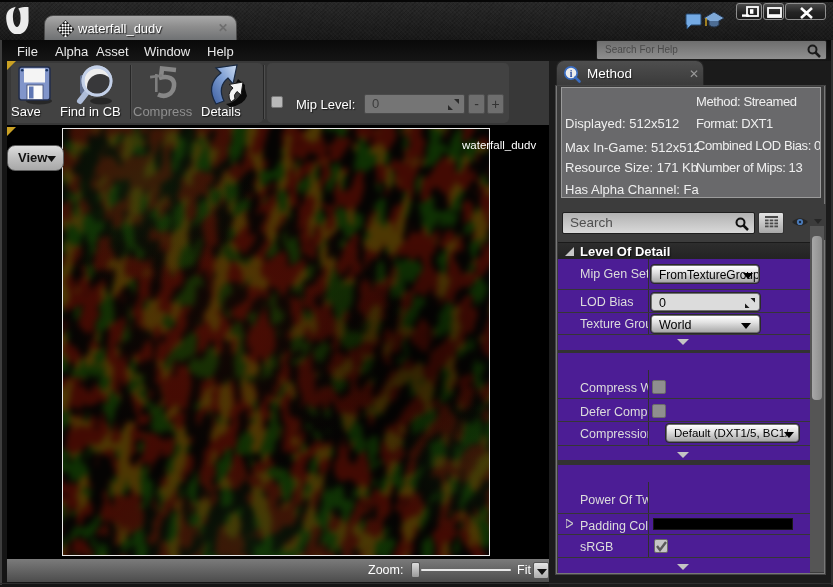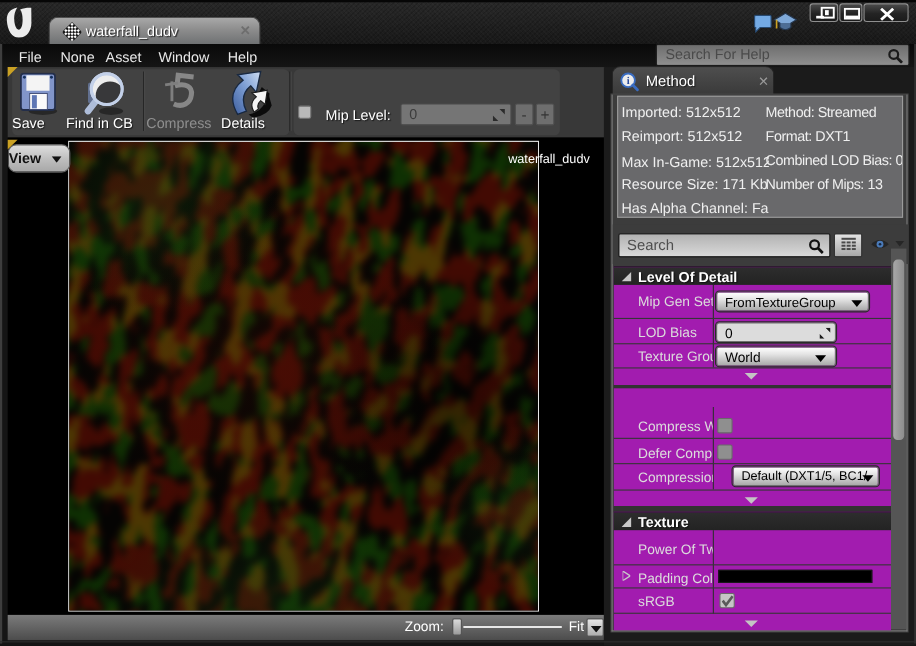--- a/index.html
+++ b/index.html
@@ -11,59 +11,59 @@
 #tab1{left:44px;top:15px;width:193px;height:25px;border-radius:9px 9px 0 0;
  background:linear-gradient(#a9a9a9,#8d8d8d 45%,#6f7173);border:1px solid #4a4a4a;border-bottom:none}
 #tab1 .txt{position:absolute;left:33px;top:5px;font-size:13px;color:#fff;text-shadow:1px 1px 1px #222}
 #tab1 .x{position:absolute;left:173px;top:5px;font-size:12px;color:#6e6e6e;font-weight:bold}
 
 .wbtn{position:absolute;top:3px;height:17px;border:1px solid #8f8f8f;border-radius:3px;
  background:linear-gradient(#4a4a4a,#242424 55%,#1b1b1b)}
 
 #menubar{left:0;top:40px;width:833px;height:21px;background:linear-gradient(#090909,#151515)}
 .mitem{position:absolute;top:4px;font-size:13px;color:#e8e8e8}
-#help-search{position:absolute;left:596px;top:0px;width:231px;height:20px;background:linear-gradient(#6e6e6e,#8f8f8f);border:1px solid #1c1c1c;border-radius:2px;color:#4a4a4a;font-size:13px;line-height:18px;padding-left:8px}
+#help-search{position:absolute;left:596px;top:0px;width:231px;height:20px;background:linear-gradient(#6e6e6e,#8f8f8f);border:1px solid #1c1c1c;border-radius:2px;color:#4a4a4a;font-size:10px;line-height:18px;padding-left:8px}
 
 #toolbar{left:7px;top:61px;width:543px;height:64px;background:#383838}
 .tgroup{position:absolute;top:2px;height:60px;background:#424242;border-radius:5px}
 .tseplight{position:absolute;top:4px;width:1px;height:54px;background:#4e4e4e}
 .tsep{position:absolute;top:4px;width:1px;height:54px;background:#262626}
 .tlabel{position:absolute;font-size:13px;color:#fff;text-shadow:1px 1px 1px #1a1a1a;text-align:left}
 .tlabel.dis{color:#8f8f8f;text-shadow:none}
 #corner1{left:7px;top:61px;width:0;height:0;border-top:9px solid #caa124;border-right:9px solid transparent}
 #corner2{left:7px;top:127px;width:0;height:0;border-top:9px solid #caa124;border-right:9px solid transparent}
 .cb{position:absolute;background:#b9b9b9;border:1px solid #777;border-radius:2px}
 #mipspin{position:absolute;left:357px;top:33px;width:101px;height:20px;background:#757575;border:1px solid #4a4a4a;border-radius:2px;color:#3c3c3c;font-size:13px;line-height:18px;padding-left:7px}
 .sqbtn{position:absolute;top:33px;width:17px;height:20px;background:#6e6e6e;border:1px solid #4f4f4f;border-radius:2px;color:#333;font-size:14px;text-align:center;line-height:18px}
 
 #viewport{left:7px;top:125px;width:542px;height:434px;background:#000;overflow:hidden}
 #texframe{position:absolute;left:55px;top:3px;width:428px;height:428px;border:1px solid #e9e9e9;background:#000}
 #vplabel{position:absolute;left:455px;top:14px;font-size:11.5px;color:#fff}
-#viewbtn{position:absolute;left:0px;top:6px;width:57px;height:26px;border-radius:8px;background:linear-gradient(#dedede,#bdbdbd 55%,#a8a8a8);border:1px solid #5e5e5e;color:#111;font-size:13px;font-weight:bold;line-height:24px;}
+#viewbtn{position:absolute;left:0px;top:20px;width:57px;height:26px;border-radius:8px;background:linear-gradient(#dedede,#bdbdbd 55%,#a8a8a8);border:1px solid #5e5e5e;color:#111;font-size:13px;font-weight:bold;line-height:24px;padding-left:10px}
 #zoombar{left:7px;top:559px;width:542px;height:23px;background:linear-gradient(#7b7b7b,#4c4c4c)}
 #zoombar .zl{position:absolute;left:361px;top:4px;font-size:12.5px;color:#fff}
 #ztrack{position:absolute;left:414px;top:10px;width:90px;height:2px;background:#e8e8e8;border-radius:1px}
 #zhandle{position:absolute;left:404px;top:3px;width:9px;height:16px;background:linear-gradient(#dcdcdc,#9a9a9a);border:1px solid #555;border-radius:2px}
 #zfit{position:absolute;left:510px;top:4px;font-size:12.5px;color:#fff}
 #zcombo{position:absolute;left:526px;top:3px;width:16px;height:17px;background:linear-gradient(#e6e6e6,#adadad);border:1px solid #555;border-radius:2px}
 
 #dwell{left:549px;top:61px;width:284px;height:526px;background:#1b1b1b}
 #dtab{left:556px;top:60px;width:148px;height:26px;border-radius:8px 8px 0 0;background:linear-gradient(#4e4e4e,#3a3a3a);border:1px solid #262626;border-bottom:none}
 #dtab .txt{position:absolute;left:30px;top:5px;font-size:13.5px;color:#fff;text-shadow:1px 1px 1px #1c1c1c}
 #dtab .x{position:absolute;left:132px;top:6px;font-size:12px;color:#9a9a9a}
 #dpanel{left:556px;top:86px;width:269px;height:488px;background:#3c3c3c;border:1px solid #787878;border-top:none;box-shadow:0 0 0 1px #454545}
 #infobox{position:absolute;left:4px;top:1px;width:260px;height:111px;background:#69696b;border:1px solid #9b9b9b;font-size:13px;color:#efefef;overflow:hidden}
 #infobox .l{position:absolute;left:3px;width:134px;white-space:nowrap;overflow:hidden}
 #infobox .r{position:absolute;left:134px;width:125px;white-space:nowrap;overflow:hidden;letter-spacing:-0.4px}
 #searchrow{position:absolute;left:0px;top:118px;width:269px;height:36px;background:#3c3c3c}
 #dsearch{position:absolute;left:5px;top:8px;width:193px;height:22px;background:linear-gradient(#b2b2b2,#d9d9d9);border:1px solid #1f1f1f;border-radius:2px;color:#4f4f4f;font-size:13.5px;line-height:20px;padding-left:7px}
 #gridbtn{position:absolute;left:201px;top:8px;width:26px;height:22px;background:linear-gradient(#e3e3e3,#a8a8a8);border:1px solid #333;border-radius:2px}
 
 #props{position:absolute;left:1px;top:156px;width:252px;height:330px;background:#323232}
-.sect{position:absolute;left:0;width:252px;background:#a21caf}
+.sect{position:absolute;left:0;width:252px;background:#4c1d95}
 .shdr{position:absolute;left:0;top:0;width:252px;height:17px;background:linear-gradient(#2d2d2d,#232323);border-top:1px solid #1a1a1a}
 .shdr .t{position:absolute;left:22px;top:1px;font-size:13px;font-weight:bold;color:#fff;text-shadow:1px 1px 1px #111}
 .rowlbl{position:absolute;left:22px;font-size:12.5px;color:#dcdcdc;white-space:nowrap;overflow:hidden}
 .vdiv{position:absolute;left:90px;width:1px;background:#2f2f2f}
 .rsep{position:absolute;left:0;width:252px;height:1px;background:#363636}
 .dd{position:absolute;background:linear-gradient(#ffffff,#e2e2e2 40%,#a9a9a9);border:1px solid #6f6f6f;outline:1px solid #2a2a2a;border-radius:3px;color:#000;font-size:12.5px;white-space:nowrap;overflow:hidden}
 .dd .t{position:absolute;left:7px;top:2px}
 .dda{position:absolute;width:0;height:0;border:5px solid transparent;border-top:6px solid #000;border-bottom:none}
 .exp{position:absolute;width:0;height:0;border:6px solid transparent;border-top:6px solid #c4c4c4;border-bottom:none}
 .pcb{position:absolute;width:14px;height:14px;background:#8f8f8f;border:1px solid #6a6a6a;border-radius:2px}
@@ -128,21 +128,21 @@
   </svg>
 </div>
 <div class="wbtn" style="left:785px;width:41px">
   <svg style="position:absolute;left:14px;top:3px" width="13" height="12" viewBox="0 0 13 12">
     <path d="M1,1 L12,11 M12,1 L1,11" stroke="#fff" stroke-width="2.6"></path>
   </svg>
 </div>
 
 <div class="abs" id="menubar">
   <span class="mitem" style="left:17px">File</span>
-  <span class="mitem" style="left:55px">None</span>
+  <span class="mitem" style="left:55px">Alpha</span>
   <span class="mitem" style="left:96px">Asset</span>
   <span class="mitem" style="left:144px">Window</span>
   <span class="mitem" style="left:207px">Help</span>
   <div id="help-search">Search For Help
     <svg style="position:absolute;right:5px;top:3px" width="14" height="14" viewBox="0 0 14 14">
       <circle cx="5.5" cy="5.5" r="4" fill="none" stroke="#1a1a1a" stroke-width="2"></circle>
       <path d="M8.5,8.5 L13,13" stroke="#1a1a1a" stroke-width="2.5"></path>
     </svg>
   </div>
 </div>
@@ -267,23 +267,22 @@
     <span class="txt">Method</span>
     <span class="x">✕</span>
   <svg style="position:absolute;left:6px;top:4px" width="19" height="19" viewBox="0 0 19 19">
     <circle cx="8" cy="8" r="6.2" fill="#ececec" stroke="#3a6cc0" stroke-width="1.7"></circle>
     <path d="M12.3,12.3 L16.5,16.5" stroke="#3a6cc0" stroke-width="2.6" stroke-linecap="round"></path>
     <text x="8" y="11.5" font-size="9.5" font-weight="bold" fill="#23469c" text-anchor="middle" font-family="Liberation Serif">i</text>
   </svg>
 </div>
 <div class="abs" id="dpanel">
   <div id="infobox">
-    <div class="l" style="top:6px">Imported: 512x512</div>
     <div class="r" style="top:6px">Method: Streamed</div>
-    <div class="l" style="top:28px">Reimport: 512x512</div>
+    <div class="l" style="top:28px">Displayed: 512x512</div>
     <div class="r" style="top:28px">Format: DXT1</div>
     <div class="l" style="top:52px">Max In-Game: 512x512</div>
     <div class="r" style="top:50px">Combined LOD Bias: 0</div>
     <div class="l" style="top:72px">Resource Size: 171 Kb</div>
     <div class="r" style="top:72px">Number of Mips: 13</div>
     <div class="l" style="top:94px">Has Alpha Channel: False</div>
   </div>
   <div id="searchrow">
     <div id="dsearch">Search
       <svg style="position:absolute;right:5px;top:4px" width="14" height="14" viewBox="0 0 14 14">
@@ -318,21 +317,21 @@
 
     <div class="sect" style="top:0;height:108px">
       <div class="shdr">
           <svg style="position:absolute;left:7px;top:4px" width="9" height="9" viewBox="0 0 9 9">
             <path d="M9,0 L9,9 L0,9 Z" fill="#c8c8c8"></path>
           </svg>
           <span class="t">Level Of Detail</span>
         </div>
       <div class="vdiv" style="top:17px;height:75px"></div>
       <div class="rowlbl" style="top:25px;width:68px">Mip Gen Settings</div>
-      <div class="dd" style="left:93px;top:23px;width:139px;height:18px">
+      <div class="dd" style="left:93px;top:23px;width:108px;height:18px">
           <span class="t" style="font-size:12px">FromTextureGroup</span>
           <div class="dda" style="right:5px;top:7px"></div>
         </div>
       <div class="rsep" style="top:47px"></div>
       <div class="rowlbl" style="top:53px;width:68px">LOD Bias</div>
       <div class="dd" style="left:93px;top:51px;width:109px;height:18px;background:#dcdcdc">
           <span class="t">0</span>
         <svg style="position:absolute;right:4px;top:4px" width="10" height="10" viewBox="0 0 11 11">
             <path d="M6,0 L11,0 L11,5 Z M0,6 L0,11 L5,11 Z" fill="#1c1c1c"></path>
           </svg>
@@ -358,26 +357,20 @@
       <div class="rowlbl" style="top:74px;width:68px">Compression Settings</div>
       <div class="dd" style="left:108px;top:71px;width:133px;height:18px">
           <span class="t" style="font-size:11.5px">Default (DXT1/5, BC1/</span>
           <div class="dda" style="right:4px;top:7px"></div>
         </div>
       <div class="rsep" style="top:92px"></div>
       <div class="exp" style="left:119px;top:99px"></div>
     </div>
 
     <div class="sect" style="top:223px;height:108px">
-      <div class="shdr">
-          <svg style="position:absolute;left:7px;top:4px" width="9" height="9" viewBox="0 0 9 9">
-            <path d="M9,0 L9,9 L0,9 Z" fill="#c8c8c8"></path>
-          </svg>
-          <span class="t">Texture</span>
-        </div>
       <div class="vdiv" style="top:17px;height:76px"></div>
       <div class="rowlbl" style="top:28px;width:68px">Power Of Two Mode</div>
       <div class="rsep" style="top:48px"></div>
       <svg style="position:absolute;left:8px;top:54px" width="7" height="9" viewBox="0 0 7 9">
           <path d="M0,0 L7,4.5 L0,9 Z" fill="none" stroke="#c8c8c8" stroke-width="1.2"></path>
         </svg>
       <div class="rowlbl" style="top:54px;width:68px">Padding Color</div>
       <div style="position:absolute;left:95px;top:53px;width:140px;height:12px;background:#000;border:1px solid #181818"></div>
       <div class="rsep" style="top:69px"></div>
       <div class="rowlbl" style="top:75px;width:68px">sRGB</div>

